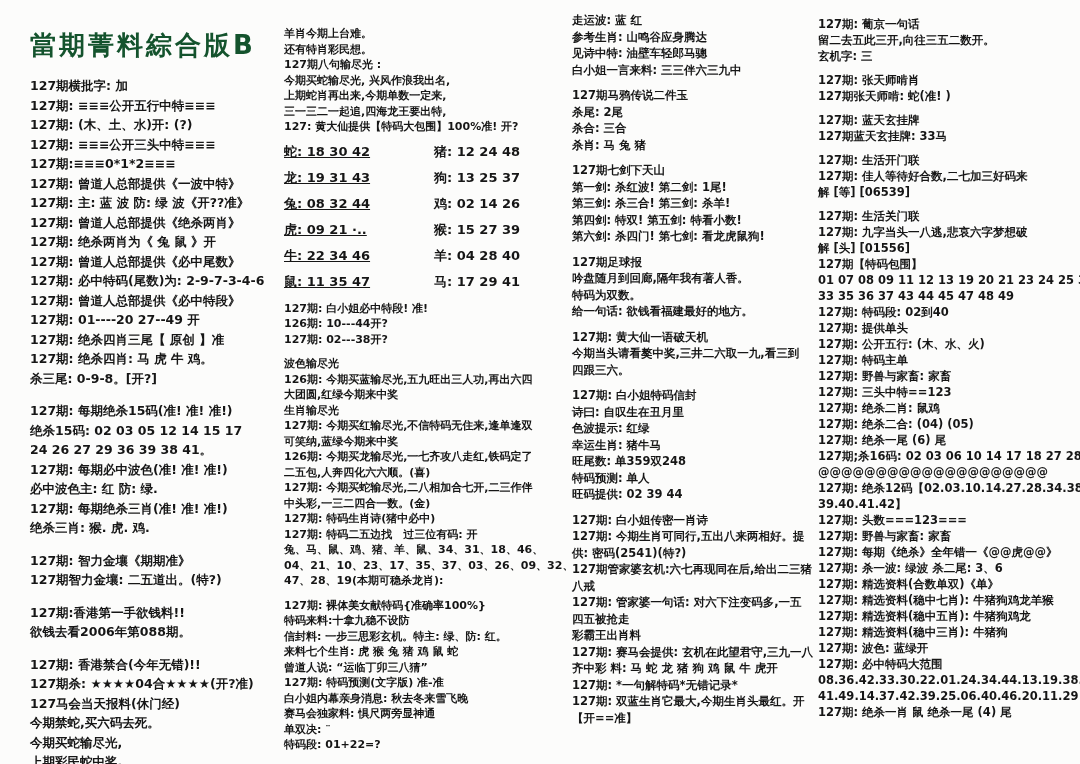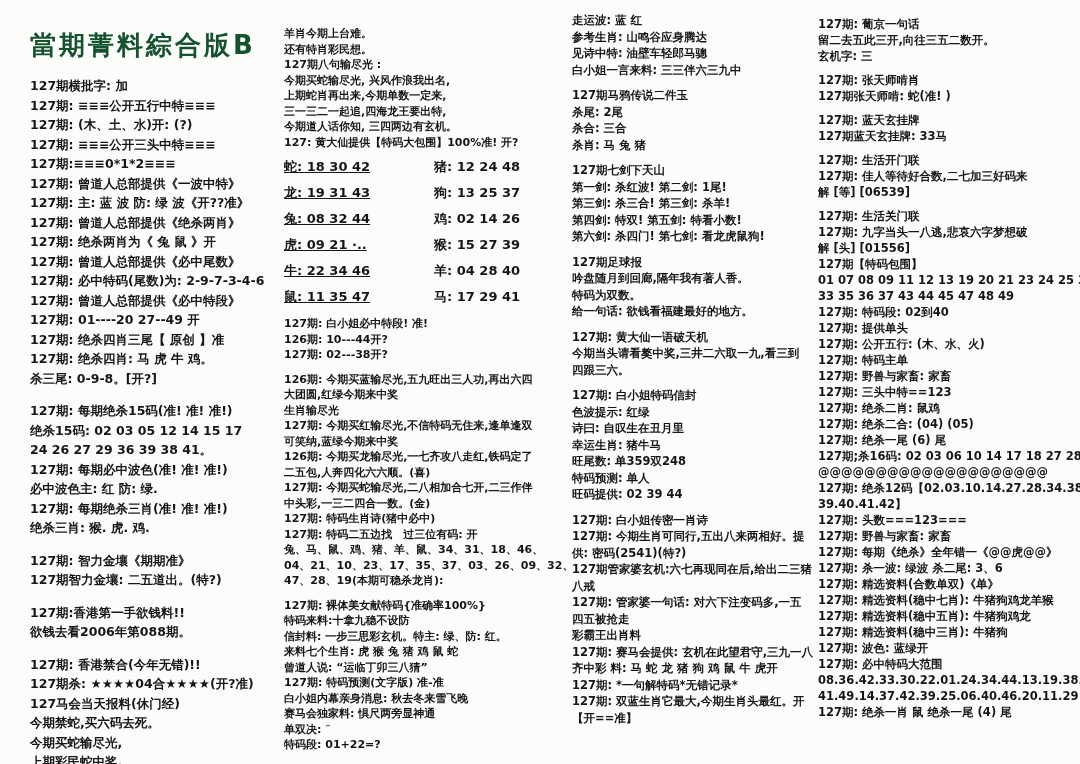--- a/index.html
+++ b/index.html
@@ -81,21 +81,20 @@
   </div>
 
   <div class="col col2">
     <div>
         <div class="line">羊肖今期上台难。</div>
         <div class="line">还有特肖彩民想。</div>
         <div class="line">127期八句输尽光 :</div>
         <div class="line">今期买蛇输尽光, 兴风作浪我出名,</div>
         <div class="line">上期蛇肖再出来,今期单数一定来,</div>
         <div class="line">三一三二一起追,四海龙王要出特,</div>
-        <div class="line">今期道人话你知, 三四两边有玄机。</div>
         <div class="line">127: 黄大仙提供【特码大包围】100%准! 开?</div>
       </div>
     <div class="zodiac" id="zodiac-table">
         <div class="zrow">
           <div class="zcell">蛇: 18 30 42</div>
           <div class="zcell">猪: 12 24 48</div>
         </div>
         <div class="zrow">
           <div class="zcell">龙: 19 31 43</div>
           <div class="zcell">狗: 13 25 37</div>
@@ -115,20 +114,21 @@
         <div class="zrow">
           <div class="zcell">鼠: 11 35 47</div>
           <div class="zcell">马: 17 29 41</div>
         </div>
       </div>
     <div>
         <div class="line">127期: 白小姐必中特段!  准!</div>
         <div class="line">126期: 10---44开?</div>
         <div class="line">127期: 02---38开?</div>
         <div class="spacer"></div>
+        <div class="line">波色输尽光</div>
         <div class="line">126期: 今期买蓝输尽光,五九旺出三人功,再出六四</div>
         <div class="line">大团圆,红绿今期来中奖</div>
         <div class="line">生肖输尽光</div>
         <div class="line">127期: 今期买红输尽光,不信特码无住来,逢单逢双</div>
         <div class="line">可笑纳,蓝绿今期来中奖</div>
         <div class="line">126期: 今期买龙输尽光,一七齐攻八走红,铁码定了</div>
         <div class="line">二五包,人奔四化六六顺。(喜)</div>
         <div class="line">127期: 今期买蛇输尽光,二八相加合七开,二三作伴</div>
         <div class="line">中头彩,一三二四合一数。(金)</div>
         <div class="line">127期: 特码生肖诗(猪中必中)</div>
@@ -171,22 +171,22 @@
         <div class="line">127期足球报</div>
         <div class="line">吟盘随月到回廊,隔年我有著人香。</div>
         <div class="line">特码为双数。</div>
         <div class="line">给一句话: 欲钱看福建最好的地方。</div>
         <div class="spacer"></div>
         <div class="line">127期: 黄大仙一语破天机</div>
         <div class="line">今期当头请看獒中奖,三井二六取一九,看三到</div>
         <div class="line">四跟三六。</div>
         <div class="spacer"></div>
         <div class="line">127期: 白小姐特码信封</div>
+        <div class="line">诗曰: 自叹生在丑月里</div>
         <div class="line">色波提示: 红绿</div>
-        <div class="line">诗曰: 自叹生在丑月里</div>
         <div class="line">幸运生肖: 猪牛马</div>
         <div class="line">旺尾数: 单359双248</div>
         <div class="line">特码预测: 单人</div>
         <div class="line">旺码提供: 02 39 44</div>
         <div class="spacer"></div>
         <div class="line">127期: 白小姐传密一肖诗</div>
         <div class="line">127期: 今期生肖可同行,五出八来两相好。提</div>
         <div class="line">供: 密码(2541)(特?)</div>
         <div class="line">127期管家婆玄机:六七再现同在后,给出二三猪</div>
         <div class="line">八戒</div>

